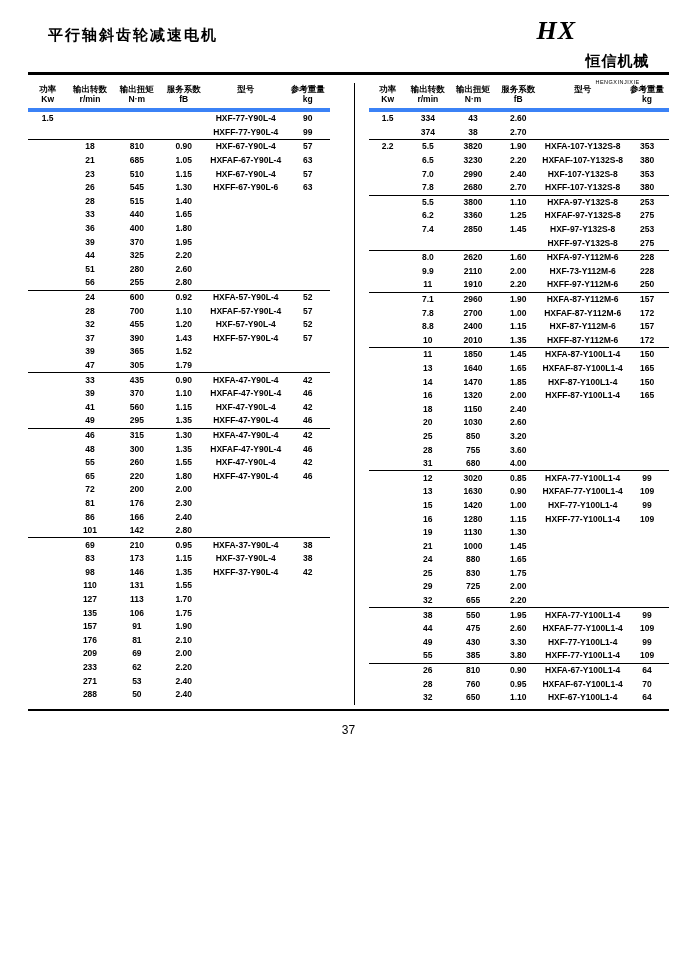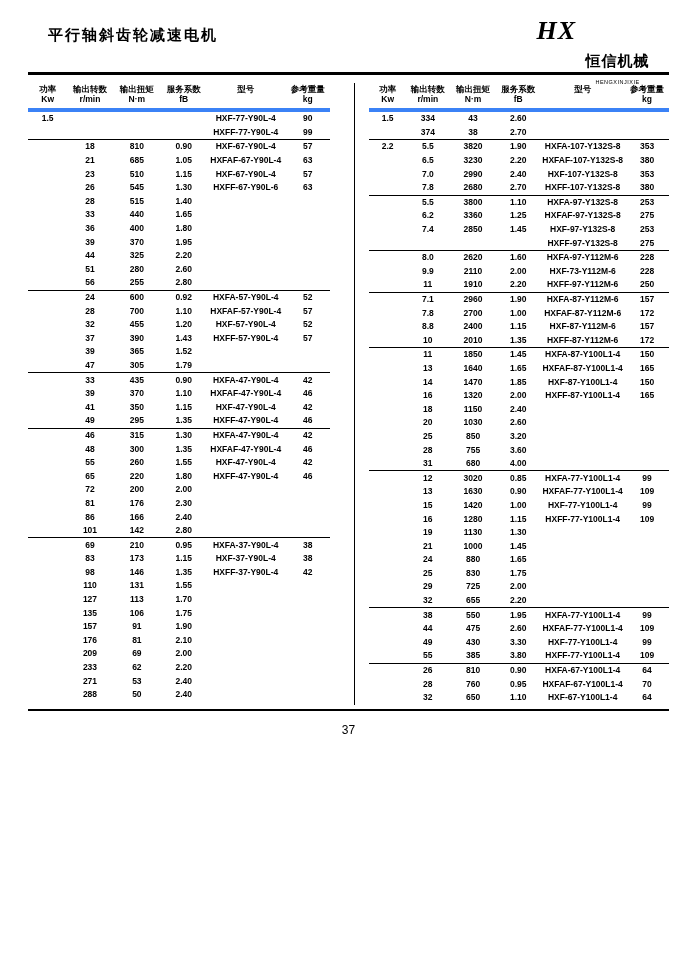--- a/index.html
+++ b/index.html
@@ -349,21 +349,21 @@
               <td class="kw"></td>
               <td>39</td>
               <td>370</td>
               <td>1.10</td>
               <td class="model">HXFAF-47-Y90L-4</td>
               <td>46</td>
             </tr>
             <tr>
               <td class="kw"></td>
               <td>41</td>
-              <td>350</td>
+              <td>560</td>
               <td>1.15</td>
               <td class="model">HXF-47-Y90L-4</td>
               <td>42</td>
             </tr>
             <tr>
               <td class="kw"></td>
               <td>49</td>
               <td>295</td>
               <td>1.35</td>
               <td class="model">HXFF-47-Y90L-4</td>

